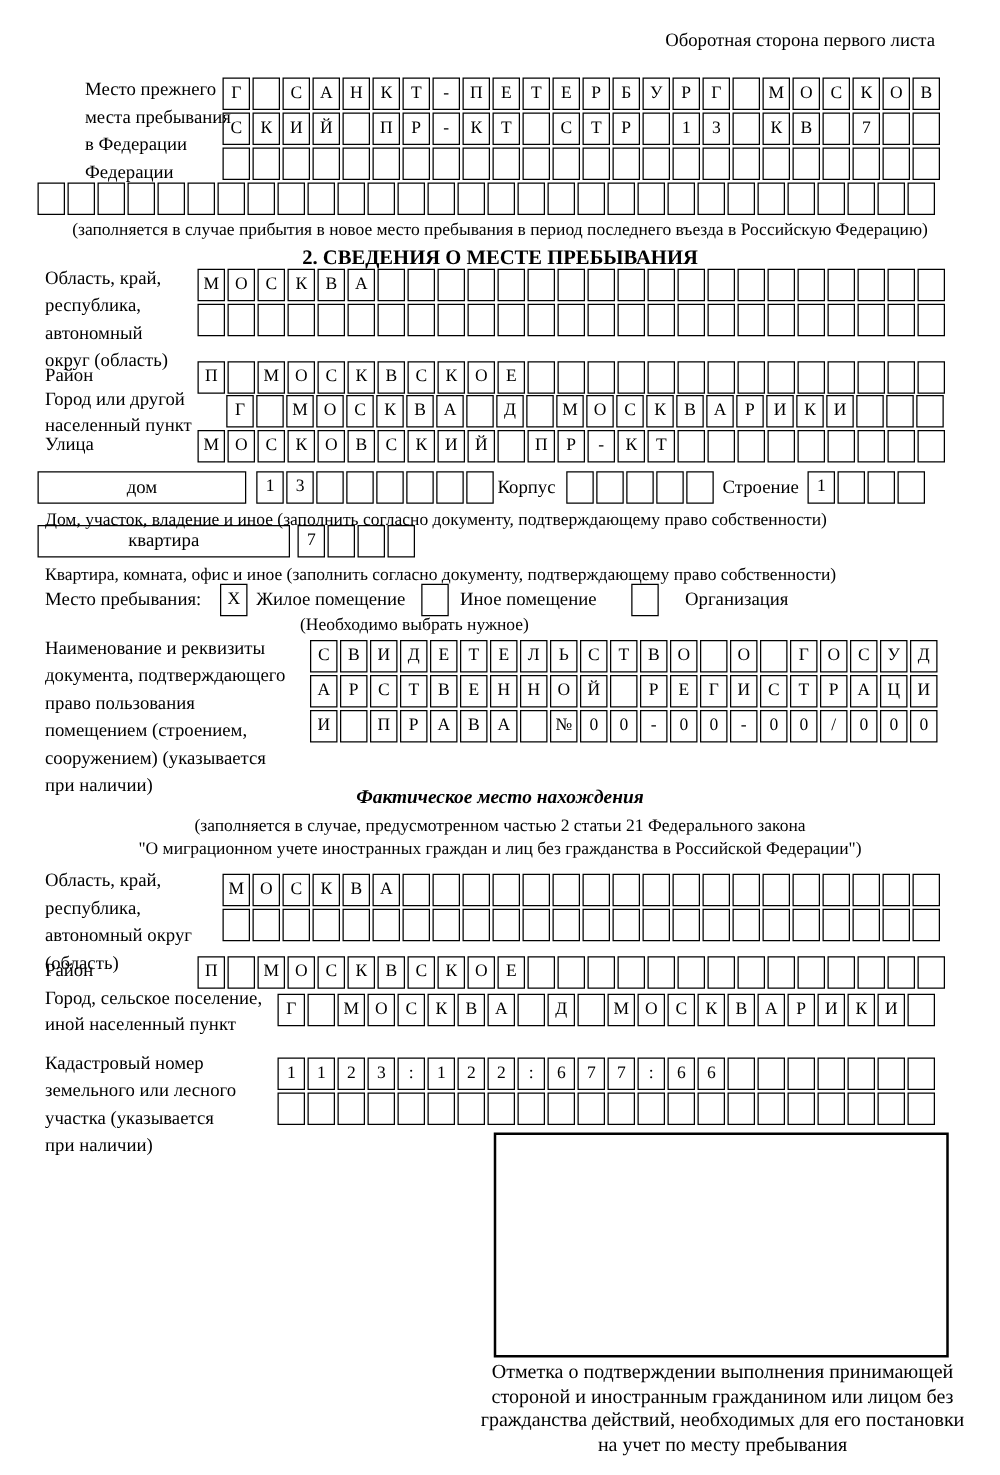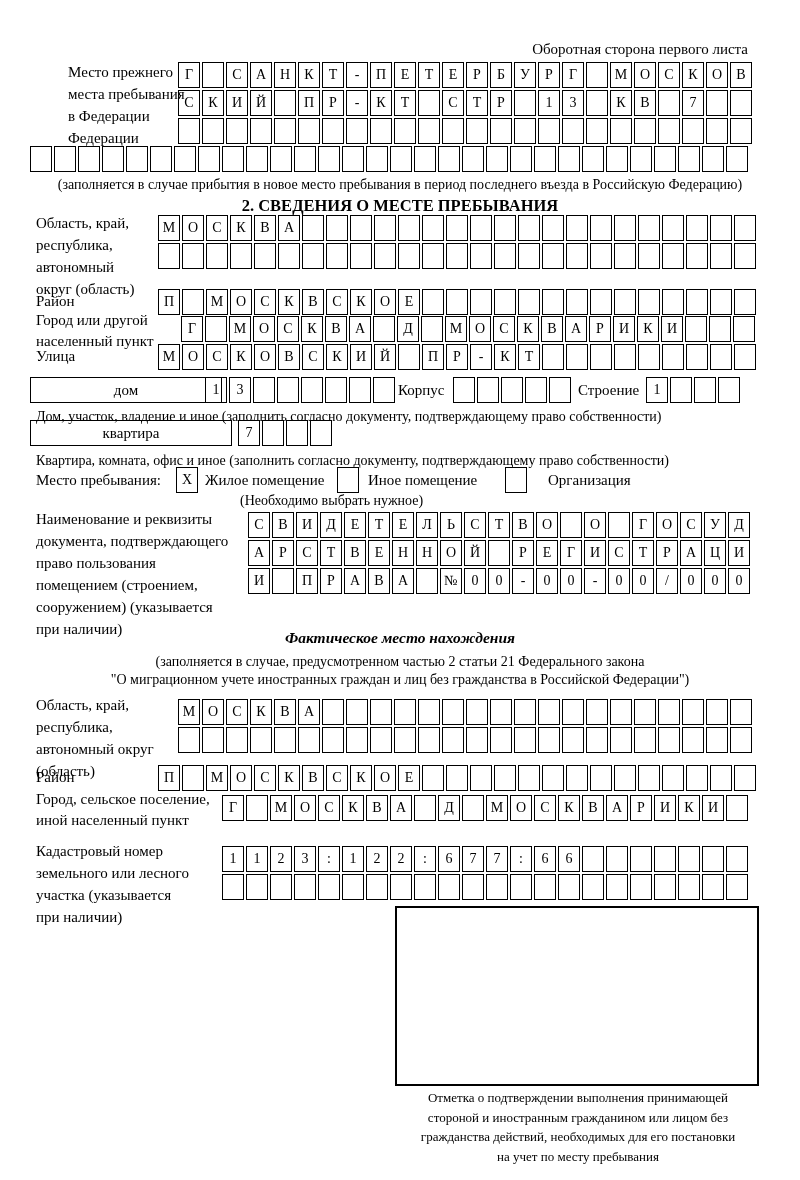--- a/index.html
+++ b/index.html
@@ -11,28 +11,28 @@
   .note{font-size:14px;line-height:17px;white-space:nowrap;}
   .center{width:800px;text-align:center;}
   .title1{font-size:16.5px;font-weight:bold;}
   .title2{font-size:15.5px;font-weight:bold;font-style:italic;}
   .cells{display:flex;gap:2px;height:26px;}
   .cell{box-sizing:border-box;flex:0 0 22px;width:22px;height:26px;border:1.7px solid #000;
         display:inline-flex;align-items:center;justify-content:center;
         font-size:14px;line-height:1;font-family:"Liberation Serif",serif;}
   .widebox{box-sizing:border-box;border:1.7px solid #000;height:26px;
            display:flex;align-items:center;justify-content:center;font-size:15px;}
-  .caption{font-size:13px;line-height:19.5px;text-align:center;}
+  .caption{font-size:16px;line-height:19.5px;text-align:center;}
 </style>
 </head>
 <body>
 
 <div class="page">
 
-  <div class="abs lab" style="top:38px;right:52px;text-align:center;">Оборотная сторона первого листа</div>
+  <div class="abs lab" style="top:22px;right:52px;text-align:center;">Оборотная сторона первого листа</div>
 
   <div class="abs" style="left:68px;top:61px;">
     <div class="lab">Место прежнего</div>
     <div class="lab">места пребывания</div>
     <div class="lab">в Федерации</div>
     <div class="lab">Федерации</div>
   </div>
   <div class="abs cells" style="left:178px;top:62px;">
       <span class="cell">Г</span>
       <span class="cell"></span>
@@ -290,21 +290,21 @@
       <span class="cell"></span>
       <span class="cell"></span>
       <span class="cell"></span>
       <span class="cell"></span>
       <span class="cell"></span>
       <span class="cell"></span>
       <span class="cell"></span>
       <span class="cell"></span>
     </div>
 
-  <div class="abs widebox" style="left:30px;top:377px;width:192px;">дом</div>
+  <div class="abs widebox" style="left:30px;top:377px;width:167px;">дом</div>
   <div class="abs cells" style="left:205px;top:377px;">
       <span class="cell">1</span>
       <span class="cell">3</span>
       <span class="cell"></span>
       <span class="cell"></span>
       <span class="cell"></span>
       <span class="cell"></span>
       <span class="cell"></span>
       <span class="cell"></span>
     </div>

